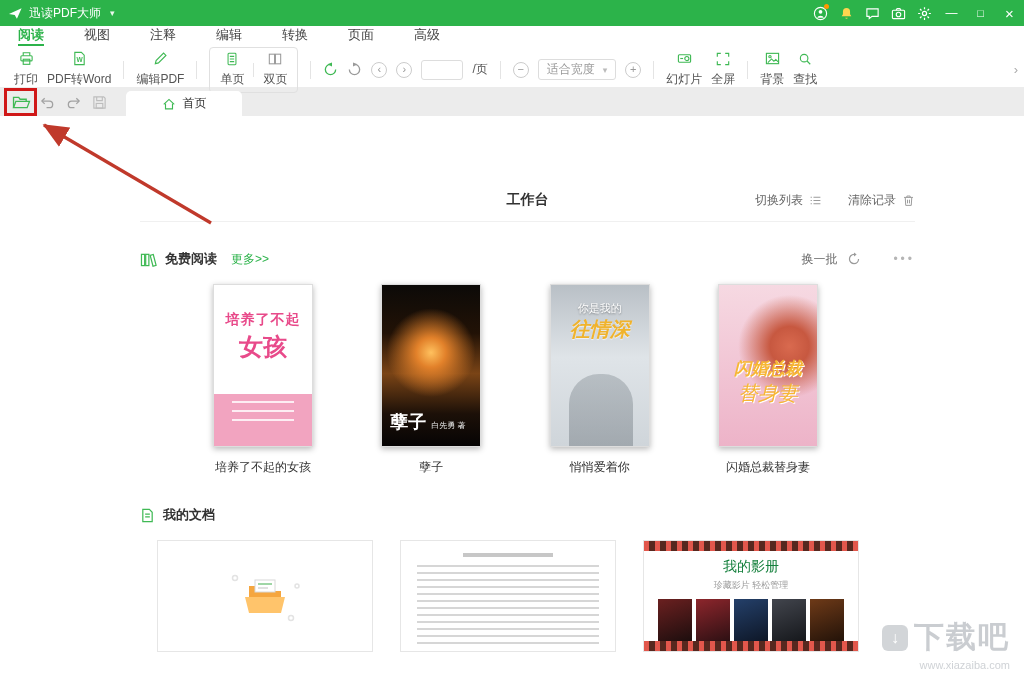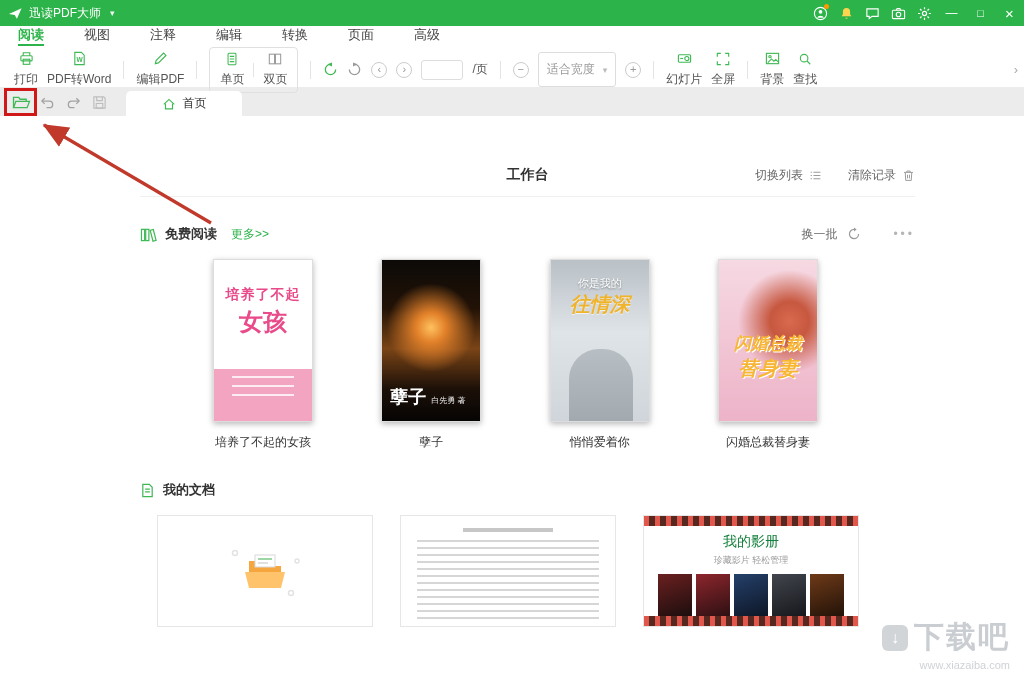--- a/index.html
+++ b/index.html
@@ -24,34 +24,34 @@
   .menu-tab.active { color:#2cb34a; font-weight:bold; border-bottom-color:#2cb34a; }
 
   
   .toolbar { height:36px; background:#fff; border-bottom:1px solid #ececec; display:flex; align-items:center; padding:0 6px 0 14px; gap:9px; font-size:12px; color:#555; }
   .tbtn { display:flex; align-items:center; gap:5px; cursor:pointer; white-space:nowrap;flex-direction:column; }
   .sep { width:1px; height:18px; background:#e4e4e4; margin:0 3px; }
   .seg { display:flex; align-items:center; gap:9px; border:1px solid #e0e0e0; border-radius:4px; padding:4px 10px; }
   .seg .seg-div { width:1px; height:14px; background:#e4e4e4; }
   .circ { width:16px; height:16px; border:1px solid #cccccc; border-radius:50%; display:flex; align-items:center; justify-content:center; color:#999; font-size:11px; line-height:1; cursor:pointer; }
   .page-input { width:42px; height:20px; border:1px solid #ddd; border-radius:3px; font-size:12px; padding:0 4px; outline:none; }
-  .fitsel { display:flex; align-items:center; gap:8px; border:1px solid #ddd; border-radius:3px; height:35px; padding:0 8px; color:#999; cursor:pointer; }
+  .fitsel { display:flex; align-items:center; gap:8px; border:1px solid #ddd; border-radius:3px; height:21px; padding:0 8px; color:#999; cursor:pointer; }
   .fitsel .caret { font-size:9px; color:#bbb; }
   .overflow-chevron { margin-left:auto; color:#aaa; font-size:13px; cursor:pointer; }
 
   
   .tabrow { height:28px; background:#ececec; display:flex; align-items:center; padding-left:8px; }
   .qbtn { width:26px; height:26px; display:flex; align-items:center; justify-content:center; cursor:pointer; }
   .doc-tab { margin-left:14px; height:25px; align-self:flex-end; background:#fff; border-radius:5px 5px 0 0; width:116px; display:flex; align-items:center; justify-content:center; gap:7px; font-size:12px; color:#333; cursor:pointer; }
 
   
   .content { position:relative; height:559px; background:#fff; overflow:hidden; }
   .content-inner { padding-left:140px; width:915px; }
 
-  .wb-header { margin-top:50px; display:flex; align-items:center; border-bottom:1px solid #f0f0f0; padding-bottom:12px; }
+  .wb-header { margin-top:75px; display:flex; align-items:center; border-bottom:1px solid #f0f0f0; padding-bottom:12px; }
   .wb-spacer { flex:1; }
   .wb-title { font-size:14px; color:#333; font-weight:bold; }
   .wb-right { flex:1; display:flex; justify-content:flex-end; align-items:center; gap:26px; }
   .wb-action { display:flex; align-items:center; gap:6px; font-size:12px; color:#666; cursor:pointer; }
 
   .sec-header { margin-top:28px; display:flex; align-items:center;text-align:right; }
   .sec-title { font-size:13px; font-weight:bold; color:#333; margin-left:8px; }
   .more-link { font-size:12px; color:#2cb34a; margin-left:14px; cursor:pointer; }
   .sec-right { margin-left:auto; display:flex; align-items:center; gap:10px; }
   .refresh-label { font-size:12px; color:#666; cursor:pointer; }
@@ -77,21 +77,21 @@
 
   .cover.c3 { background:linear-gradient(180deg,#b9c0c6 0%, #dfe4e8 45%, #cfd5da 100%); text-align:center; }
   .c3 .t1 { margin-top:16px; font-size:11px; color:#fff; text-shadow:0 1px 2px rgba(0,0,0,.4); }
   .c3 .t2 { font-size:20px; font-weight:bold; font-style:italic; color:#f0b32c; text-shadow:0 1px 1px rgba(255,255,255,.7); }
   .c3 .figure { position:absolute; bottom:0; left:18px; width:64px; height:72px; background:linear-gradient(180deg,#9aa2a8,#7d858c); border-radius:30px 30px 0 0; opacity:.55; }
 
   .cover.c4 { background:
       radial-gradient(circle at 72% 38%, #d96a4f 0%, #c75840 16%, rgba(217,106,79,0) 42%),
       linear-gradient(180deg,#f6d9e2,#edb3c8); text-align:center; }
   .c4 .t1 { margin-top:72px; font-size:17px; font-weight:bold; font-style:italic; color:#f7b733; text-shadow:1px 1px 0 #fff; }
-  .c4 .t2 { font-size:20px; font-weight:bold; font-style:italic; color:#f7b733; text-shadow:1px 1px 0 #fff; }
+  .c4 .t2 { font-size:20px; font-weight:normal; font-style:italic; color:#f7b733; text-shadow:1px 1px 0 #fff; }
 
   .docs-row { margin-top:16px; margin-left:17px; display:flex; gap:27px; }
   .doc-thumb { width:216px; height:112px; border:1px solid #e6e6e6; background:#fff; position:relative; overflow:hidden; cursor:pointer; }
   .doc-thumb.empty { display:flex; align-items:center; justify-content:center; }
   .doc-thumb.textdoc { padding:10px 16px; }
   .textdoc .headline { width:90px; height:4px; background:#c7c7c7; margin:2px auto 8px; }
   .textdoc .lines { height:80px; background:repeating-linear-gradient(180deg,#d6d6d6 0 2px, transparent 2px 7px); }
 
   .album { background:#fff; }
   .sprocket { height:10px; background:repeating-linear-gradient(90deg,#e2574c 0 5px,#57281f 5px 11px); }

